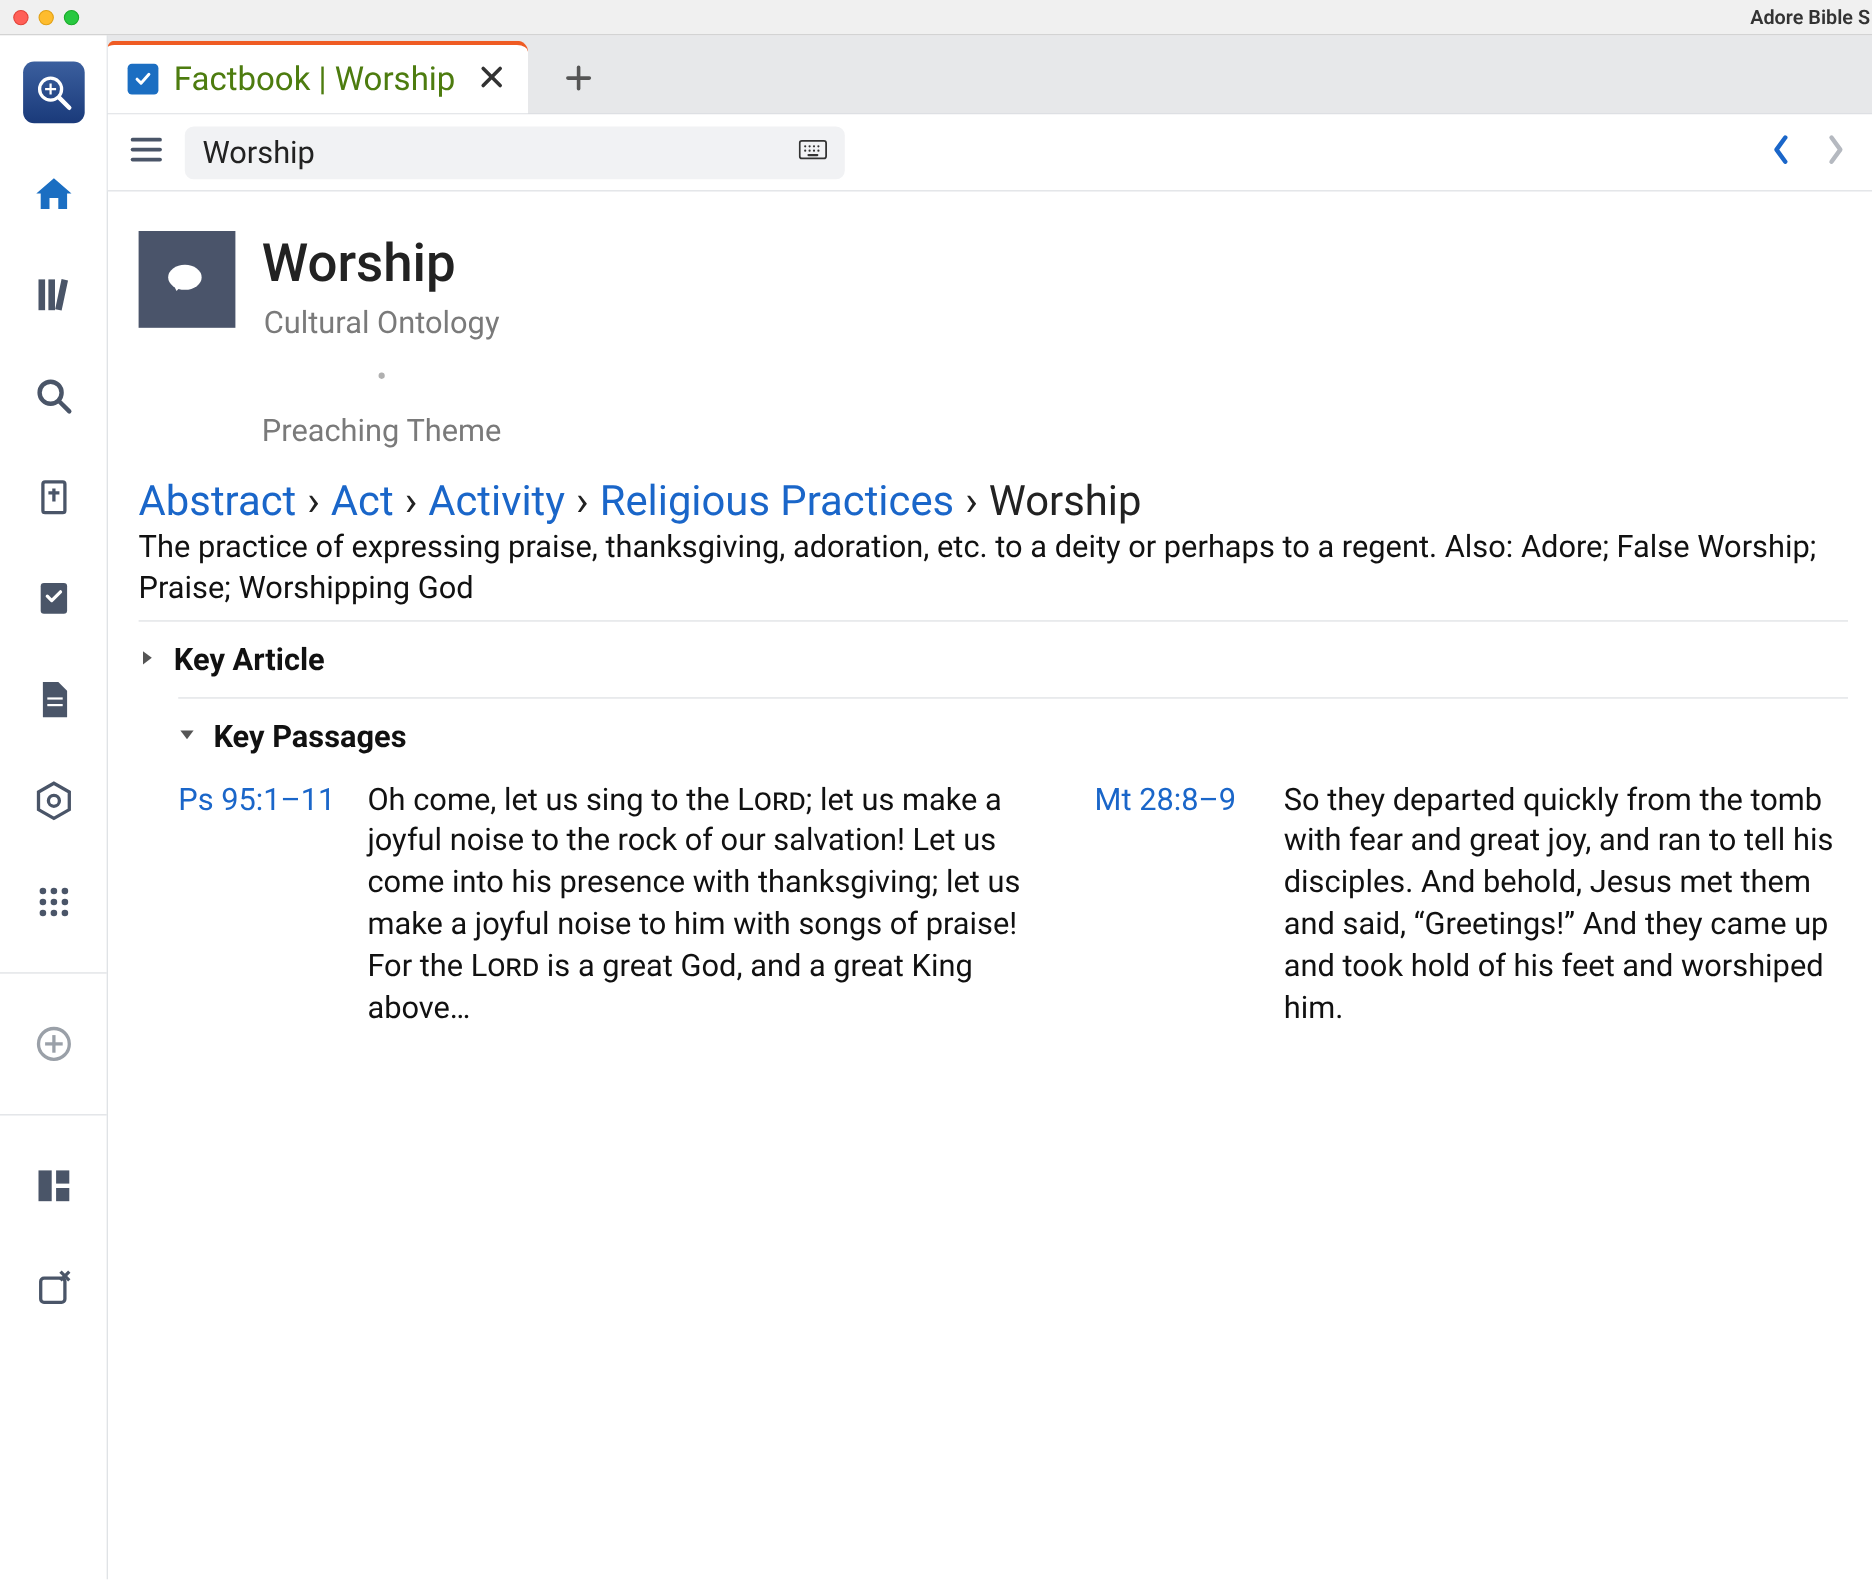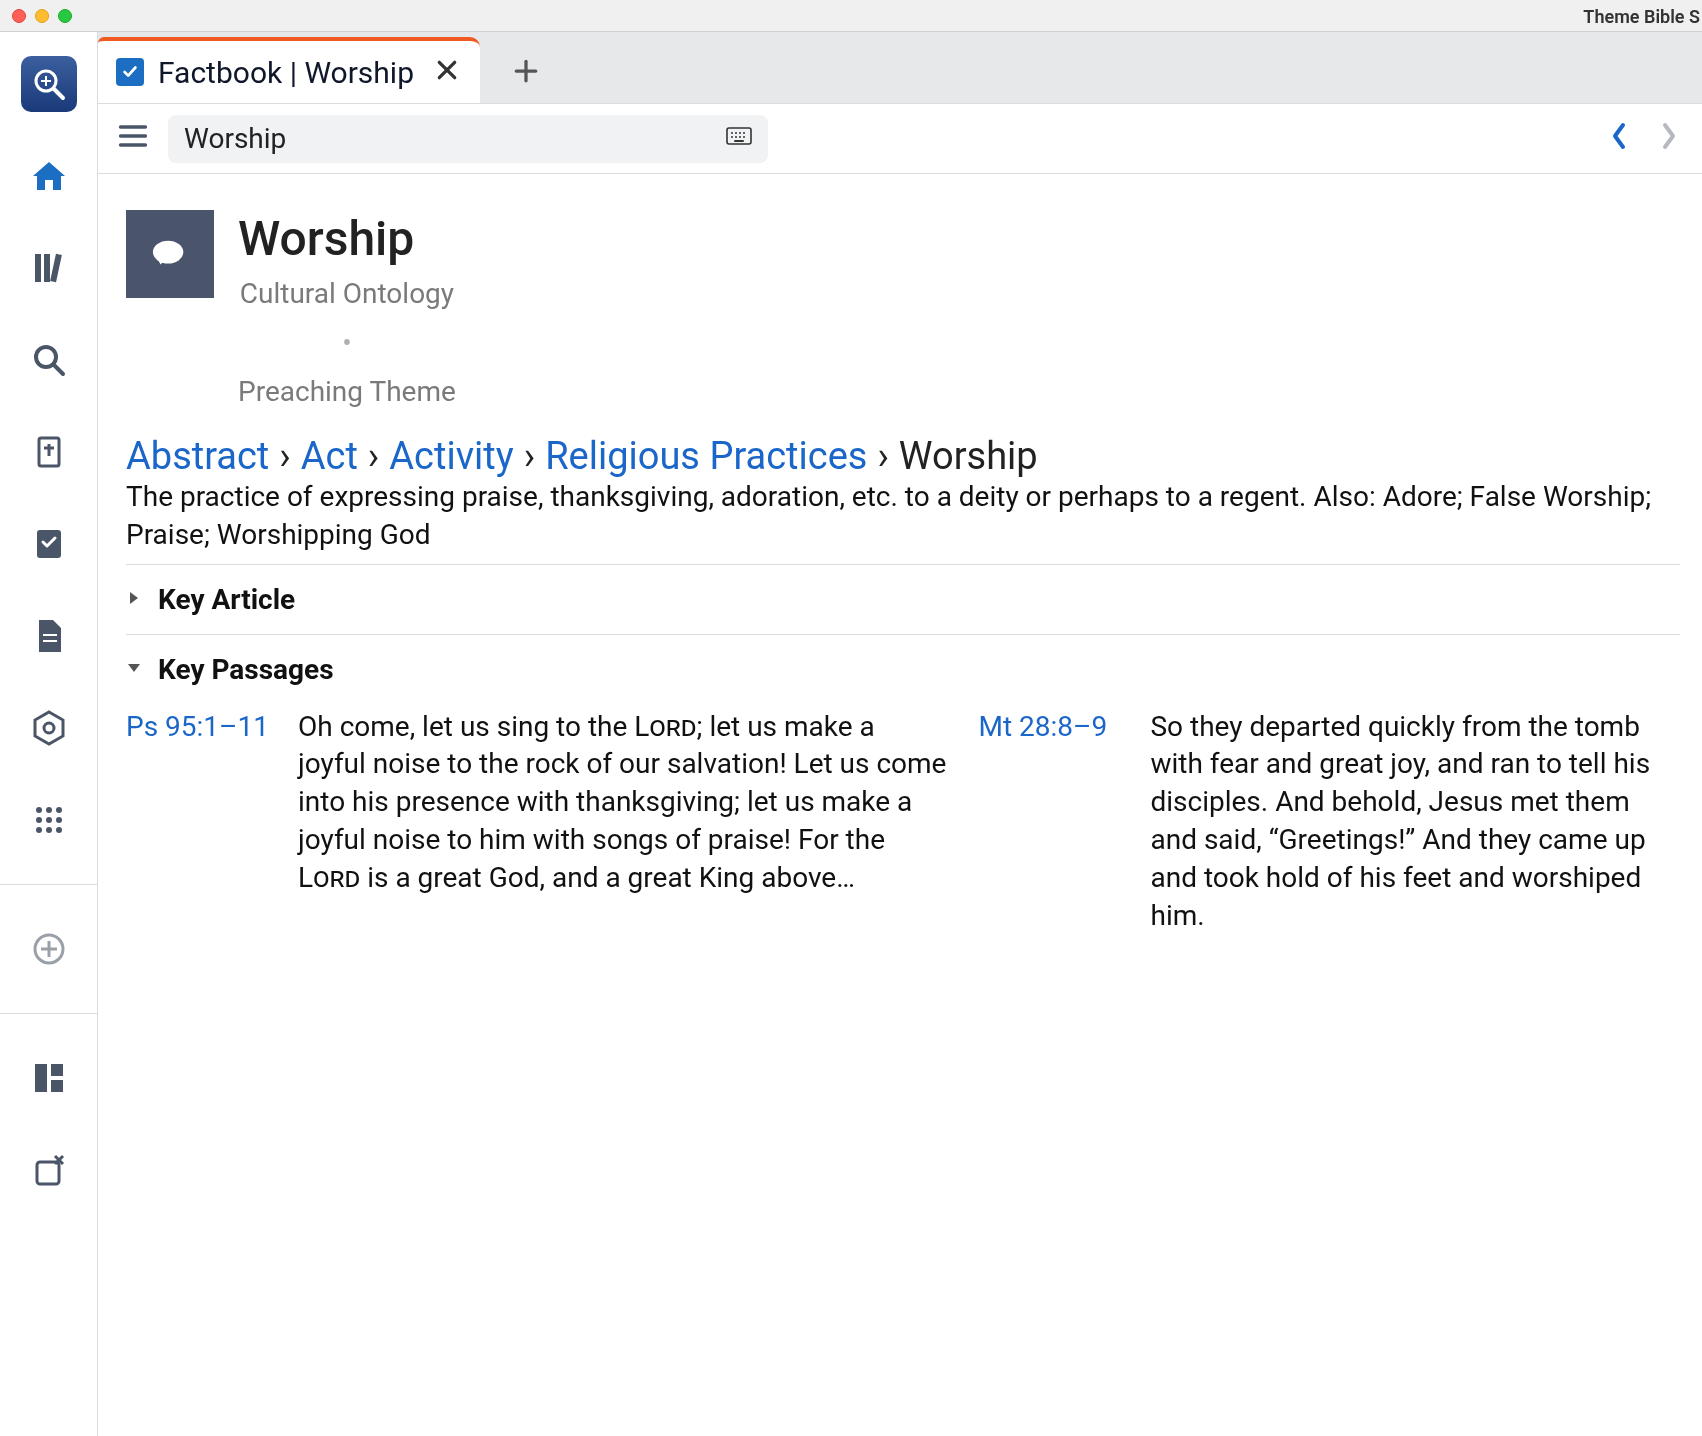--- a/index.html
+++ b/index.html
@@ -121,21 +121,21 @@
     right:-22px; bottom:0;
     width:0; height:0;
   }
   .tab-icon {
     width: 28px; height: 28px;
     background: var(--blue);
     border-radius: 4px;
     display:flex; align-items:center; justify-content:center;
   }
   .tab-icon svg { width:18px; height:18px; fill:#fff; }
-  .tab-title { font-size: 30px; font-weight: 400; color:#0f172a; white-space:nowrap; }
+  .tab-title { font-size: 30px; font-weight: 400; color:#4d7c0f; white-space:nowrap; }
   .tab-close { margin-left: 8px; color:#333; cursor:pointer; }
   .tab-close svg { width:22px; height:22px; }
   .tabstrip-add {
     width: 56px; height: 56px;
     display:flex; align-items:center; justify-content:center;
     color:#555; cursor:pointer;
     margin-left: 18px;
     margin-bottom: 4px;
   }
   .tabstrip-add svg { width:26px; height:26px; }
@@ -242,21 +242,21 @@
 </style>
 </head>
 <body>
 
 <div class="titlebar">
   <div class="traffic">
     <div class="dot red"></div>
     <div class="dot yellow"></div>
     <div class="dot green"></div>
   </div>
-  <div class="titlebar-title">Theme Bible S</div>
+  <div class="titlebar-title">Adore Bible S</div>
 </div>
 
 <div class="app">
 
   <div class="rail">
 
     <div class="app-icon">
       <svg viewBox="0 0 36 36">
           <circle cx="15" cy="15" r="10" fill="none" stroke="#fff" stroke-width="3"></circle>
           <line x1="23" y1="23" x2="32" y2="32" stroke="#fff" stroke-width="4" stroke-linecap="round"></line>
@@ -463,21 +463,21 @@
           <span class="disclosure">
             <svg viewBox="0 0 16 16">
                 <polygon points="4,2 12,8 4,14" fill="currentColor"></polygon>
               </svg>
           </span>
           <span class="section-title">Key Article</span>
         </div>
       </div>
 
 
-      <div class="section" style="border-bottom:none;">
+      <div class="section" style="border-bottom:none;margin-left:36px;">
         <div class="section-header">
           <span class="disclosure">
             <svg viewBox="0 0 16 16">
                 <polygon points="2,4 14,4 8,12" fill="currentColor"></polygon>
               </svg>
           </span>
           <span class="section-title">Key Passages</span>
         </div>
 
         <div class="passages">

